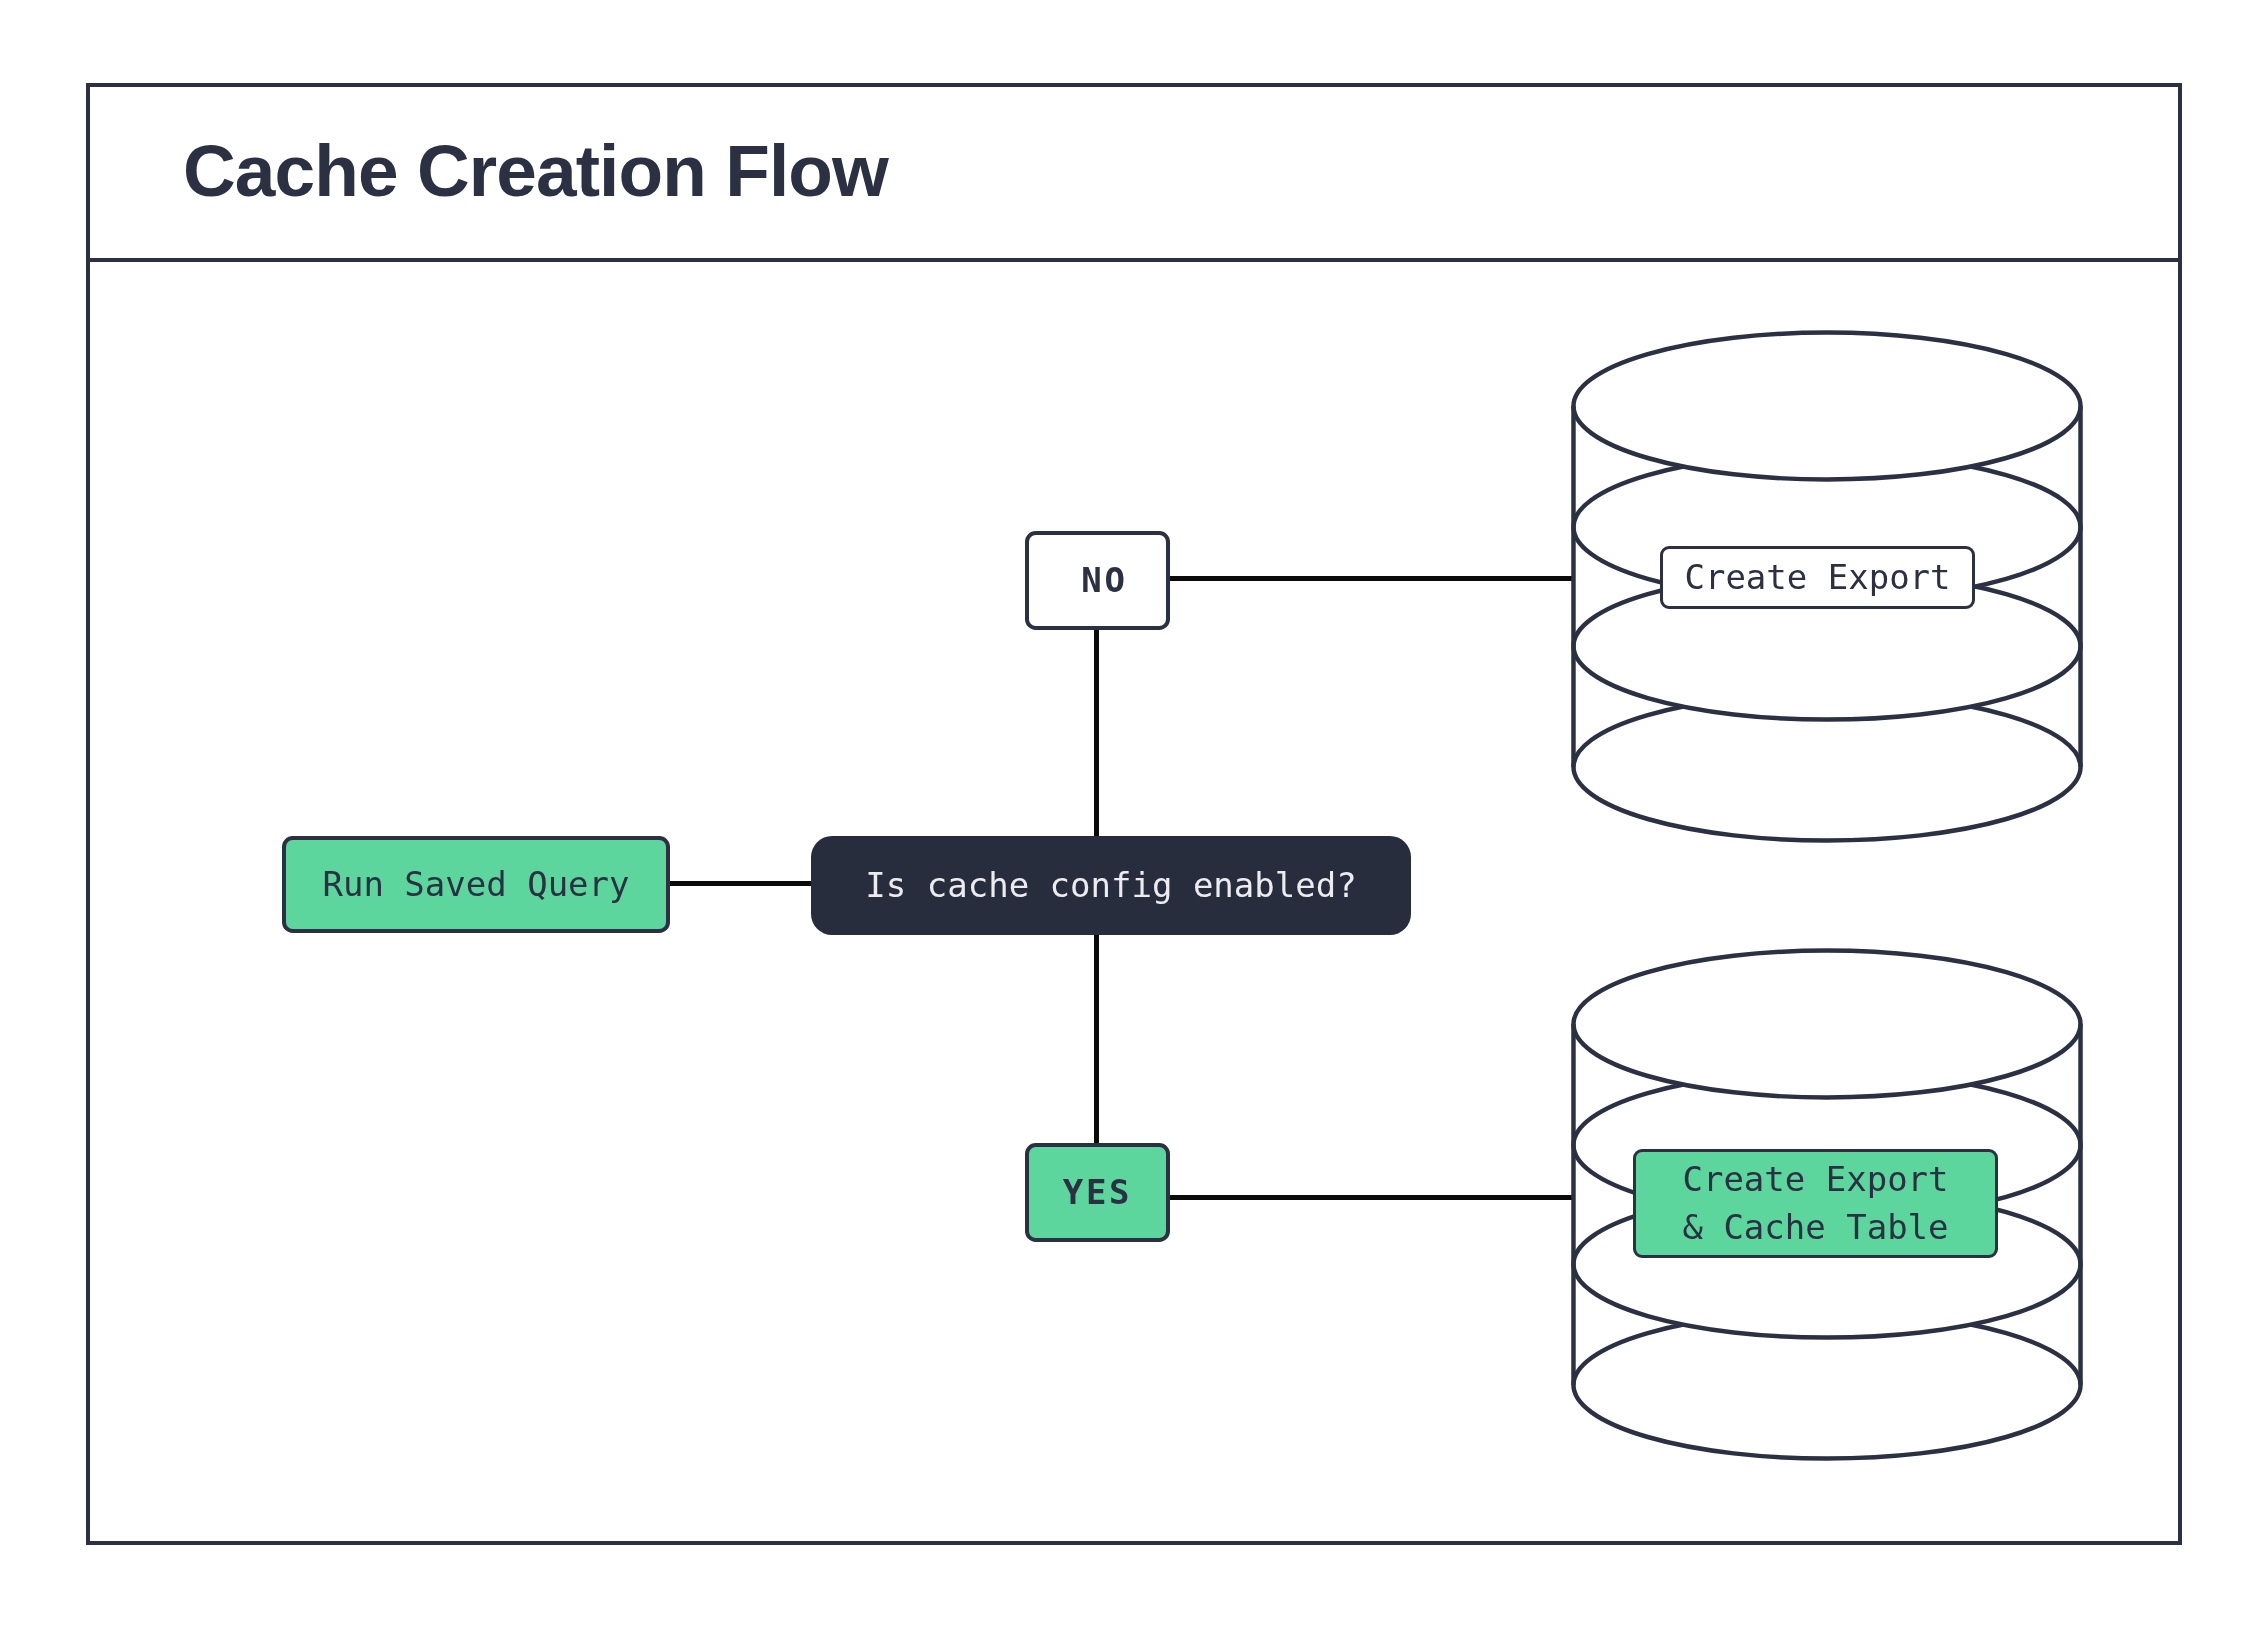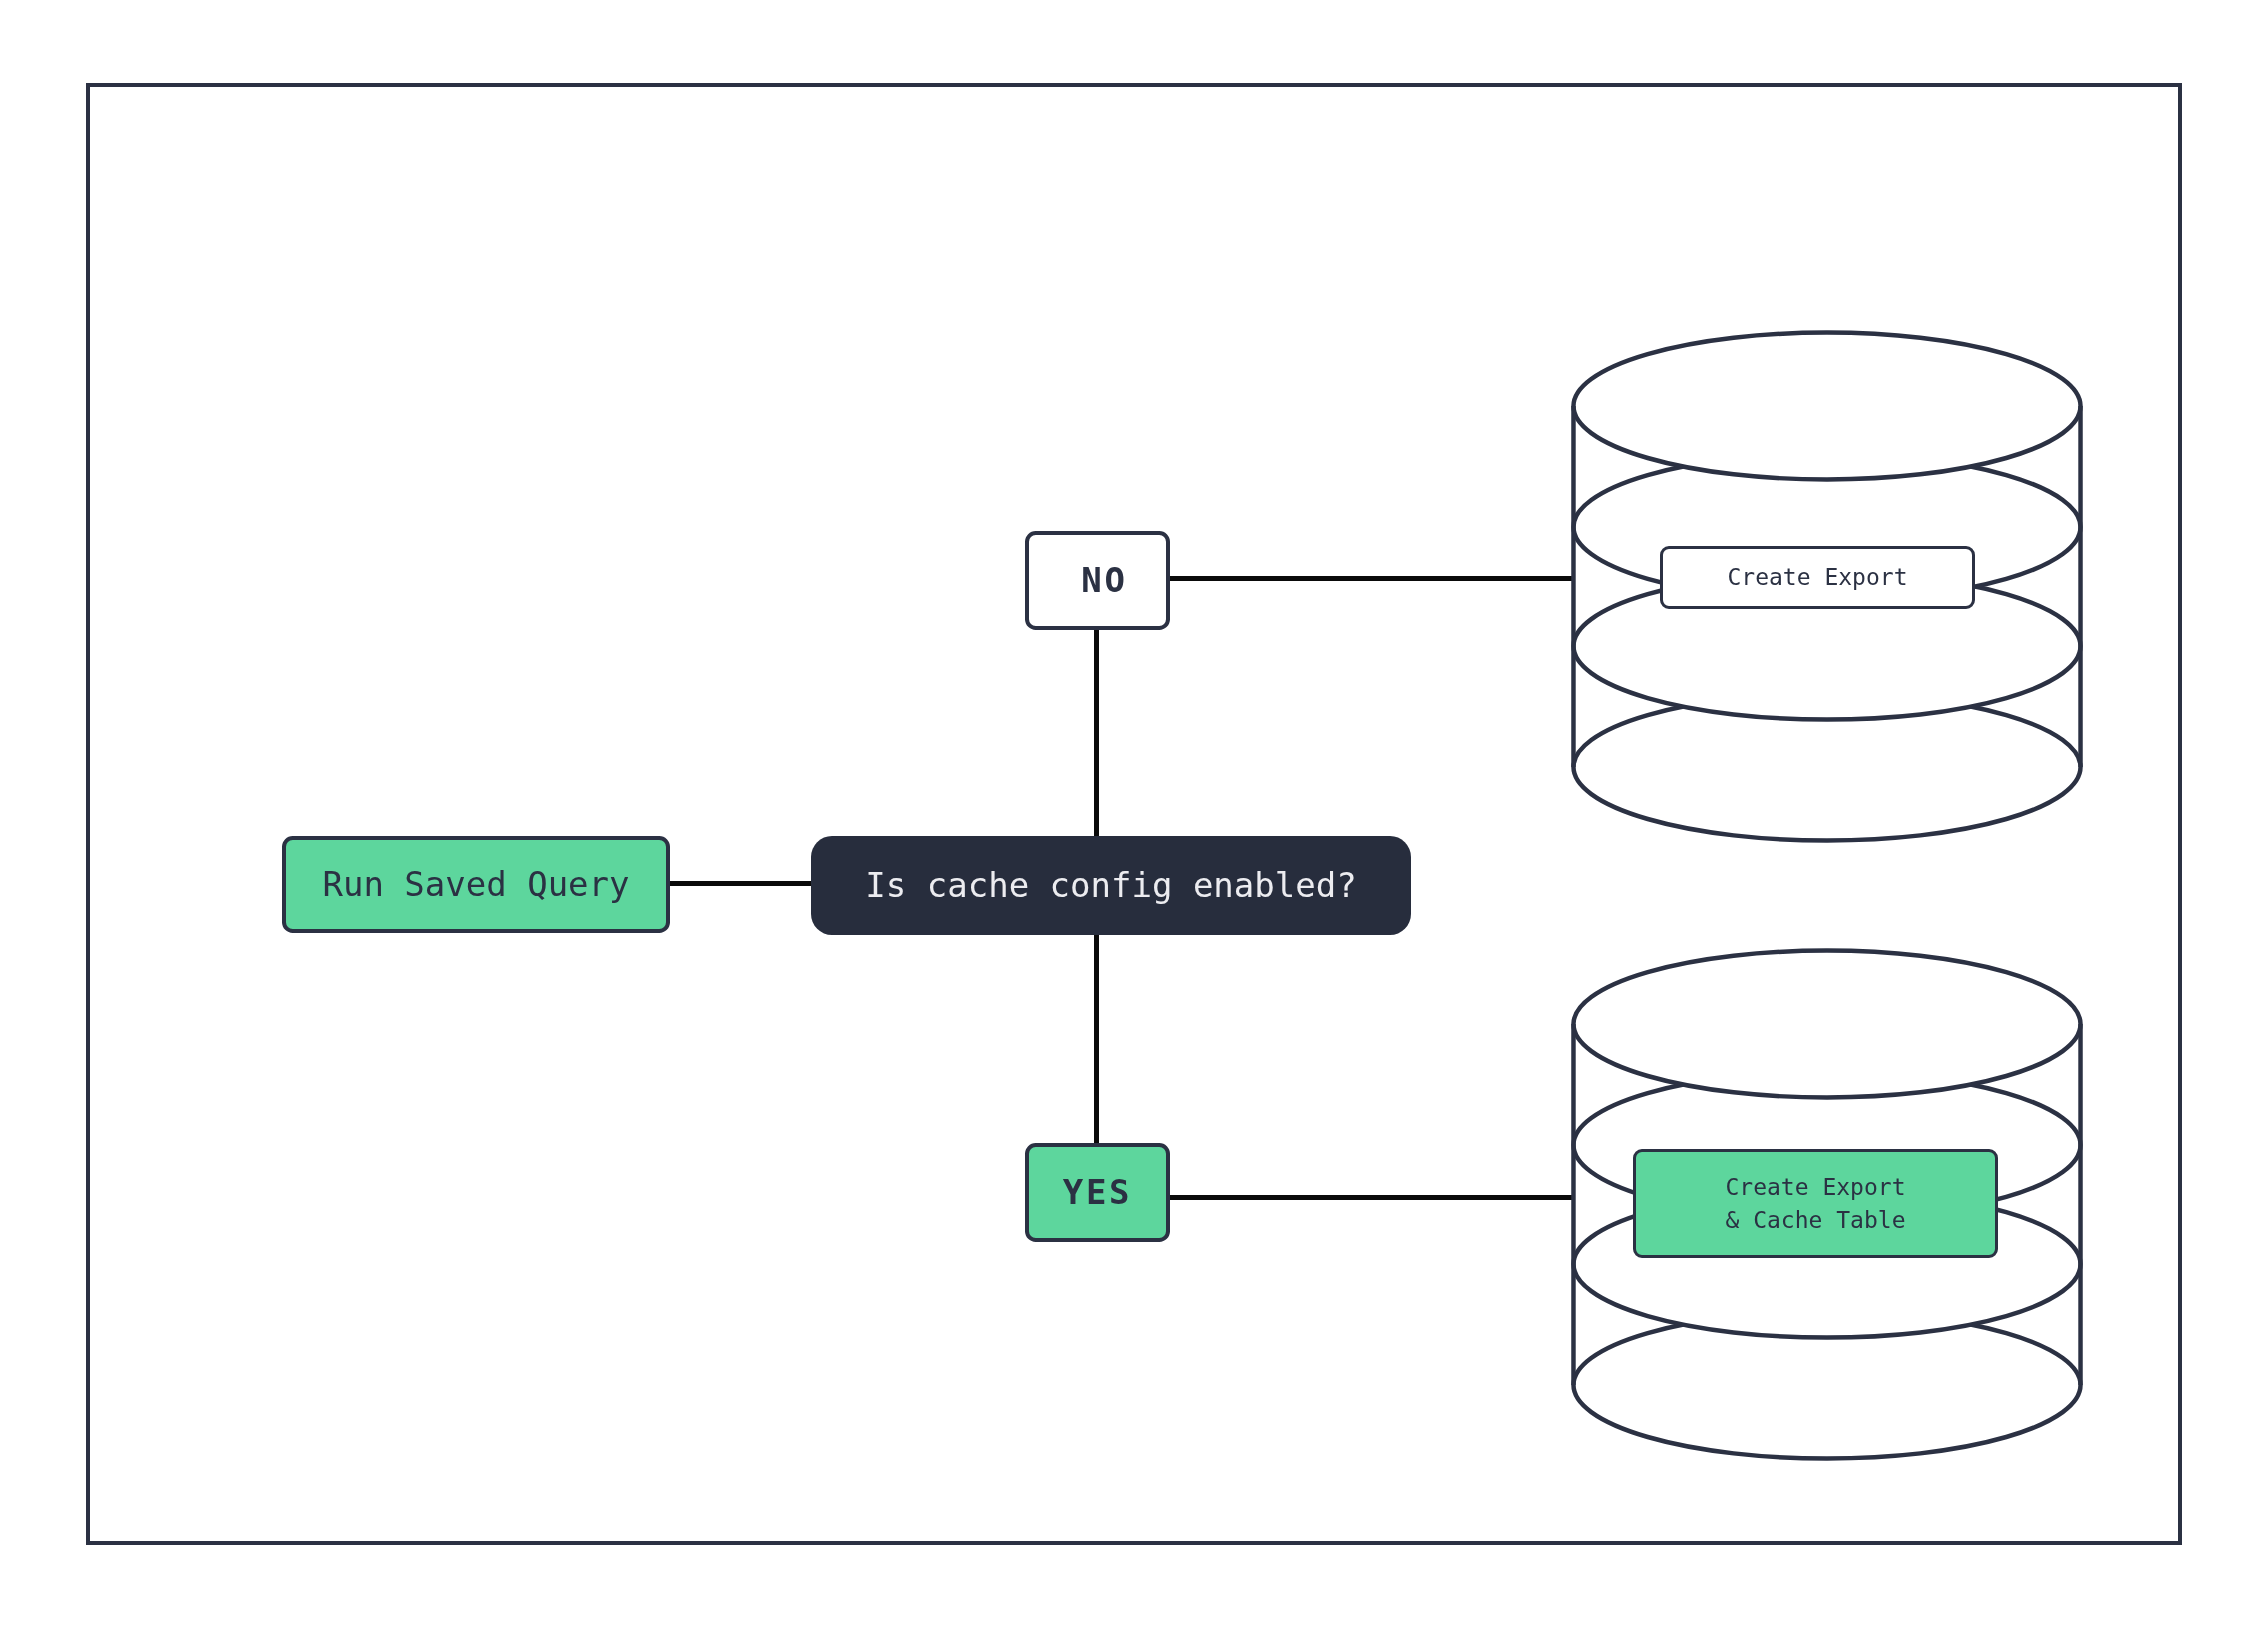--- a/index.html
+++ b/index.html
@@ -52,21 +52,21 @@
     z-index:3;
   }
   .node.green{background:var(--green);}
   .node.dark{
     background:var(--dark-fill);
     border:none;
     color:var(--light-text);
     border-radius:12.5px;
   }
   .node.badge{font-weight:700;letter-spacing:2.7px;}
-  .node.db-label{border-width:3.6px;border-radius:9px;font-size:23px;}
+  .node.db-label{border-width:3.6px;border-radius:9px;font-size:34px;}
   .node.pre{white-space:pre-line;}
   .connector{
     position:absolute;
     background:var(--line);
     z-index:1;
   }
   .db{
     position:absolute;
     z-index:2;
   }
@@ -90,20 +90,23 @@
   #db-export{left:1569px;top:328px;}
   #db-cache {left:1569px;top:946px;}
 </style>
 </head>
 <body>
 
 <div class="canvas">
 
   <div class="frame"></div>
 
+  <div class="title-band">
+    <div class="title">Cache Creation Flow</div>
+  </div>
 
   <div class="connector" id="conn-start-decision"></div>
   <div class="connector" id="conn-no-decision"></div>
   <div class="connector" id="conn-decision-yes"></div>
   <div class="connector" id="conn-no-db"></div>
   <div class="connector" id="conn-yes-db"></div>
 
   <svg class="db" id="db-export" width="516" height="518" viewBox="0 0 576 578">
     <ellipse class="disk" cx="288" cy="490" rx="283" ry="82"></ellipse>
     <ellipse class="disk" cx="288" cy="355" rx="283" ry="82"></ellipse>

